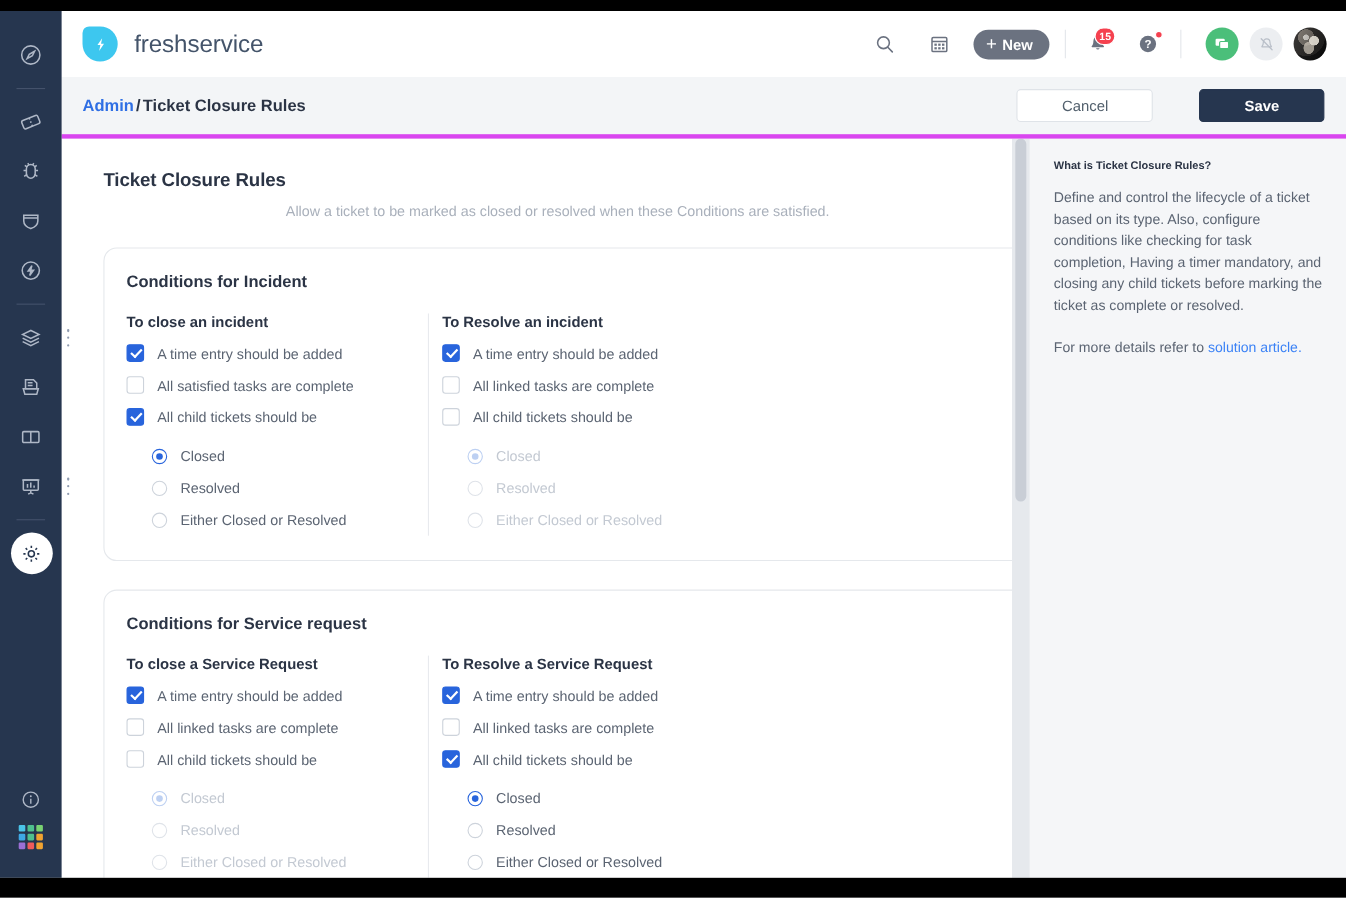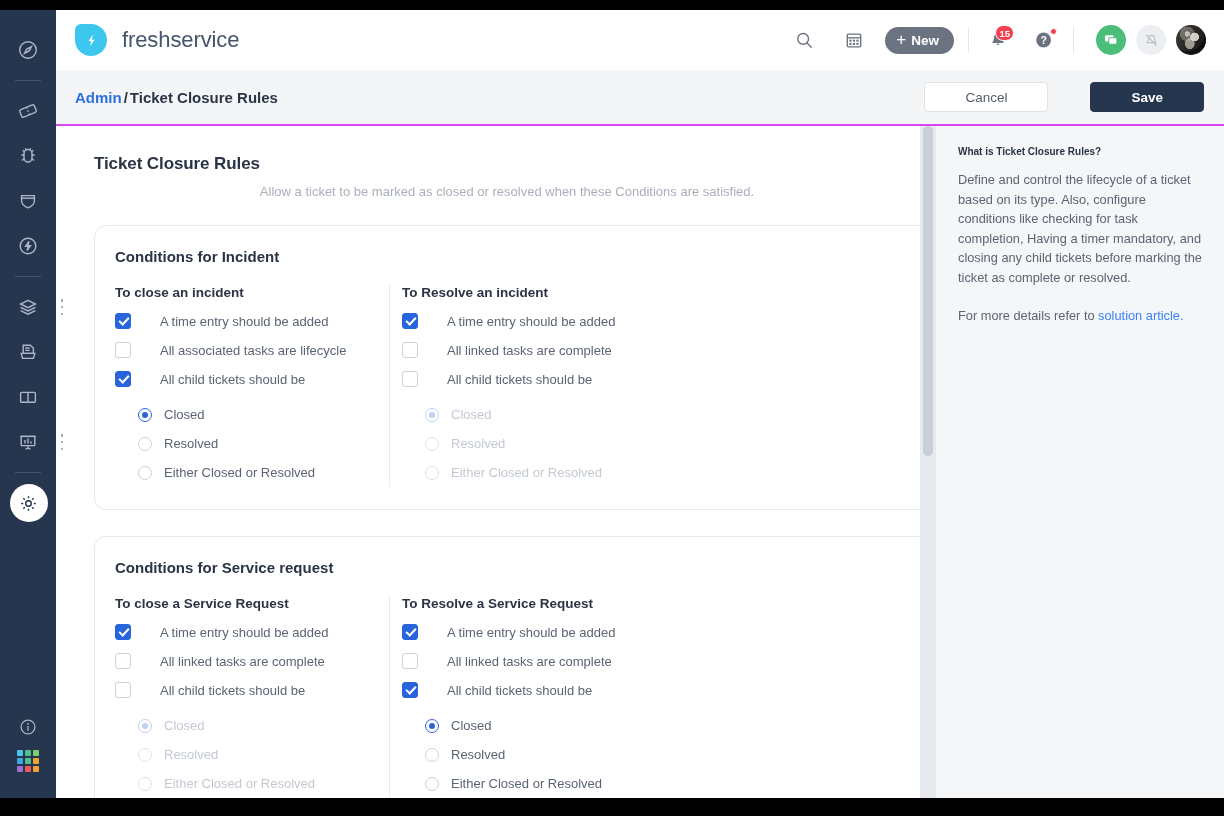--- a/index.html
+++ b/index.html
@@ -127,21 +127,21 @@
       radial-gradient(ellipse at 62% 40%, rgba(220,215,205,.95) 0 16%, rgba(0,0,0,0) 18%),
       radial-gradient(ellipse at 46% 62%, rgba(200,192,180,.75) 0 20%, rgba(0,0,0,0) 22%),
       linear-gradient(115deg, rgba(255,255,255,.08), rgba(0,0,0,.5));
   }
 
   
   .crumbbar {
     position: absolute; top: 70px; left: 56px;
     width: 1168px; height: 56px;
     background: #f3f5f7;
-    border-bottom: 2px solid #d946ef;
+    border-bottom: 4px solid #d946ef;
     display: flex; align-items: center;
     z-index: 25;
   }
   .crumb { margin-left: 19px; font-size: 15px; font-weight: bold; color: #2b3445; }
   .crumb a { color: #2f6fe4; text-decoration: none; cursor: pointer; }
   .crumb .sep { color: #2b3445; margin: 0 2px; }
   .crumb-actions { margin-left: auto; display: flex; gap: 10px; padding-right: 20px; }
   .btn {
     height: 30px; padding: 0 40px;
     border-radius: 4px; font-size: 13.5px;
@@ -190,21 +190,21 @@
   .card-title {
     font-size: 15px; font-weight: bold; color: #2b3445;
     padding: 0 0 0 20px;
   }
   .cols { display: flex; margin-top: 20px; }
   .col { width: 294px; padding-left: 20px; }
   .col.right { border-left: 1px solid #e8eaee; padding-left: 12px; margin-left: 0; }
   .col-title { font-size: 13.5px; font-weight: bold; color: #2b3445; margin-bottom: 13px; }
 
   .opt { display: flex; align-items: flex-start; height: 29px; cursor: pointer; }
-  .opt-label { font-size: 13px; color: #5b6472; margin-left: 29px; line-height: 17px; }
+  .opt-label { font-size: 13px; color: #5b6472; margin-left: 12px; line-height: 17px; }
 
   .cb {
     width: 16px; height: 16px; border-radius: 3px;
     border: 1.5px solid #cdd3db; background: #fff;
     flex: 0 0 16px; margin-top: 0px;
     position: relative;
   }
   .cb.checked { background: #2864dc; border-color: #2864dc; }
   .cb.checked::after {
     content: ''; position: absolute;
@@ -474,21 +474,21 @@
             <div class="card-title">Conditions for Incident</div>
             <div class="cols">
               <div class="col">
                 <div class="col-title">To close an incident</div>
                 <div class="opt">
                   <span class="cb checked"></span>
                   <span class="opt-label">A time entry should be added</span>
                 </div>
                 <div class="opt">
                   <span class="cb"></span>
-                  <span class="opt-label">All associated tasks are lifecycle</span>
+                  <span class="opt-label">All satisfied tasks are complete</span>
                 </div>
                 <div class="opt">
                   <span class="cb checked"></span>
                   <span class="opt-label">All child tickets should be</span>
                 </div>
                 <div class="radio-row">
                   <span class="rb selected"></span>
                   <span class="radio-label">Closed</span>
                 </div>
                 <div class="radio-row">

